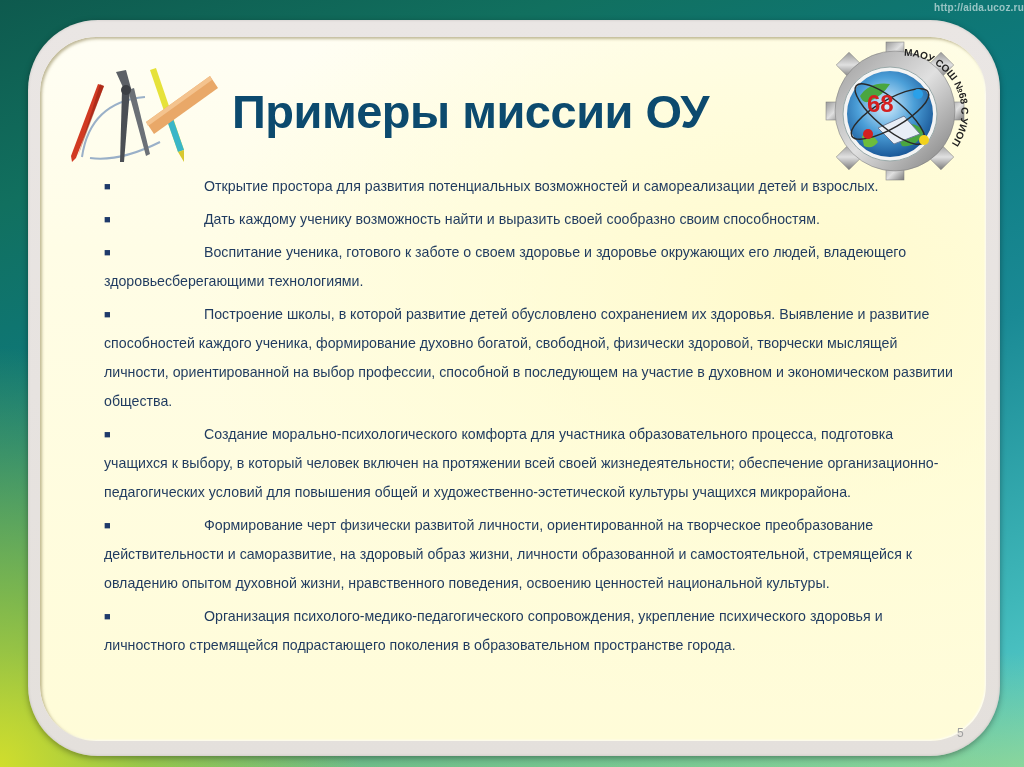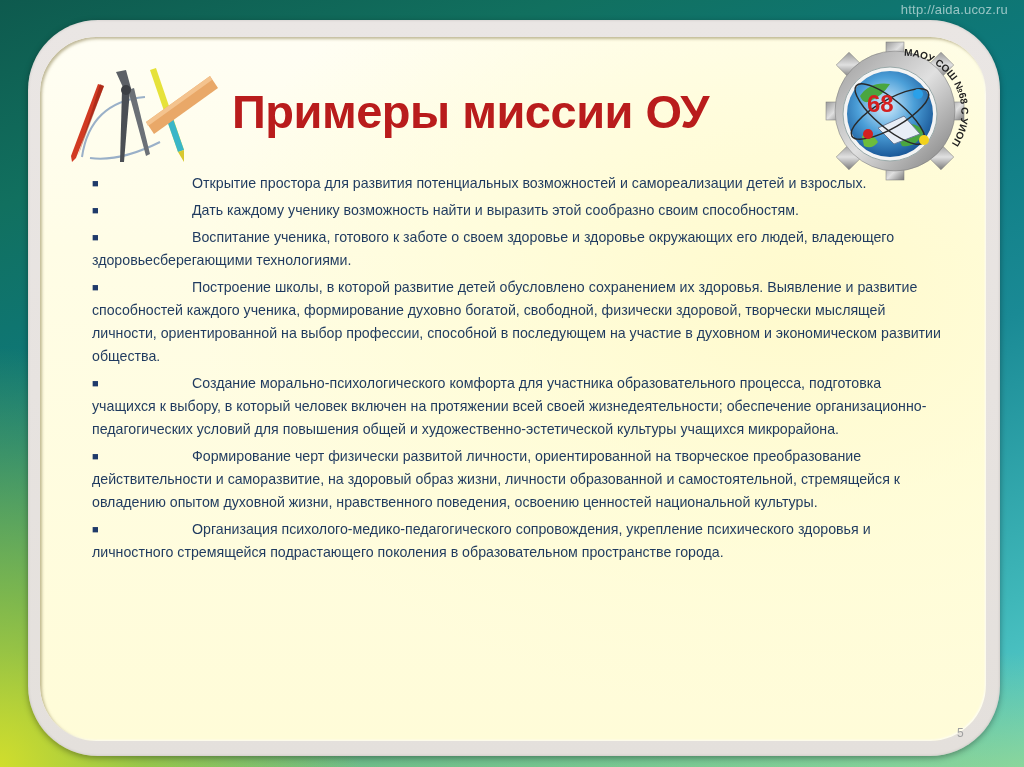--- a/index.html
+++ b/index.html
@@ -21,23 +21,23 @@
       left: 0; top: 0;
       width: 1024px; height: 767px;
       background:
         radial-gradient(ellipse 360px 420px at 0px 767px, rgba(214,224,40,0.95) 0%, rgba(170,205,50,0.7) 40%, rgba(120,180,60,0) 100%),
         linear-gradient(180deg, rgba(0,0,0,0) 0%, rgba(0,0,0,0) 85%, rgba(220,220,60,0.35) 100%);
       pointer-events: none;
     }
     .watermark {
       position: absolute;
       top: 2px;
-      right: 16px;
-      font-size: 13px;
-      font-weight: normal;
+      right: 0;
+      font-size: 10px;
+      font-weight: bold;
       color: rgba(210,230,230,0.7);
       letter-spacing: 0.2px;
     }
     .frame-outer {
       position: absolute;
       left: 28px;
       top: 20px;
       width: 972px;
       height: 736px;
       border-radius: 70px;
@@ -69,31 +69,31 @@
       top: 36px;
       width: 150px;
       height: 150px;
     }
     .title {
       position: absolute;
       left: 232px;
       top: 84px;
       font-size: 47px;
       font-weight: bold;
-      color: #b91c1c;
+      color: #0c4a6e;
       white-space: nowrap;
       letter-spacing: -0.5px;
     }
     .content {
       position: absolute;
-      left: 92px;
+      left: 104px;
       top: 172px;
       width: 850px;
       font-size: 14.2px;
-      line-height: 23px;
+      line-height: 29px;
       color: #1f3a5f;
     }
     .para {
       margin: 0 0 4px 0;
       text-indent: 0;
     }
     .bullet {
       display: inline-block;
       width: 100px;
       color: #1f3a6a;
@@ -193,21 +193,21 @@
       <textPath href="#ringPath">МАОУ СОШ №68 С УИОП</textPath>
     </text>
   </svg>
 </div>
 
 <div class="content">
   <p class="para">
     <span class="bullet">■</span><span>Открытие простора для развития потенциальных возможностей и самореализации детей и взрослых.</span>
   </p>
   <p class="para">
-    <span class="bullet">■</span><span>Дать каждому ученику возможность найти и выразить этой сообразно своим способностям.</span>
+    <span class="bullet">■</span><span>Дать каждому ученику возможность найти и выразить своей сообразно своим способностям.</span>
   </p>
   <p class="para">
     <span class="bullet">■</span><span>Воспитание ученика, готового к заботе о своем здоровье и здоровье окружающих его людей, владеющего здоровьесберегающими технологиями.</span>
   </p>
   <p class="para">
     <span class="bullet">■</span><span>Построение школы, в которой развитие детей обусловлено сохранением их здоровья. Выявление и развитие способностей каждого ученика, формирование духовно богатой, свободной, физически здоровой, творчески мыслящей личности, ориентированной на выбор профессии, способной в последующем на участие в духовном и экономическом развитии общества.</span>
   </p>
   <p class="para">
     <span class="bullet">■</span><span>Создание морально-психологического комфорта для участника образовательного процесса, подготовка учащихся к выбору, в который человек включен на протяжении всей своей жизнедеятельности; обеспечение организационно-педагогических условий для повышения общей и художественно-эстетической культуры учащихся микрорайона.</span>
   </p>

